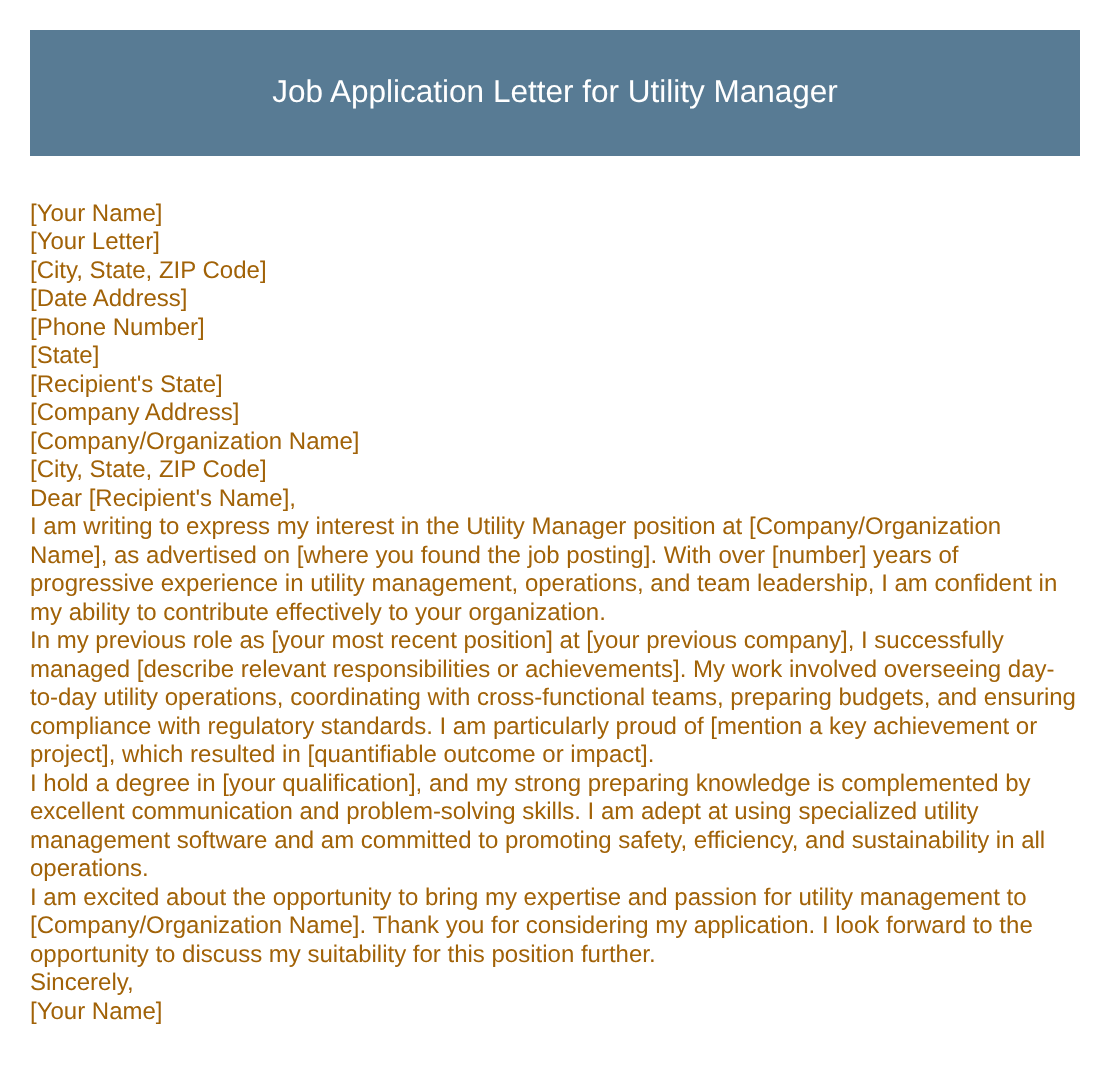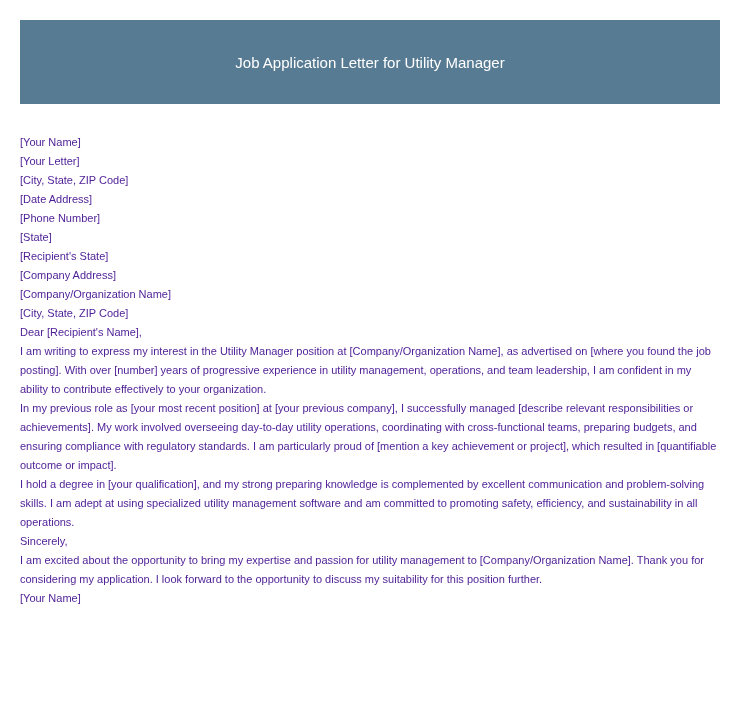--- a/index.html
+++ b/index.html
@@ -3,26 +3,26 @@
 <meta charset="utf-8">
 <style>
   html, body { margin: 0; padding: 0; background: #ffffff; }
   body { width: 740px; height: 724px; overflow: hidden; position: relative; }
   .header {
     position: absolute; left: 20px; top: 20px; width: 700px; height: 84px;
     background: #587b94; display: flex; align-items: center; justify-content: center;
   }
   .header h1 {
     margin: 0; font-family: "Liberation Sans", sans-serif; font-weight: normal;
-    font-size: 15px; color: #ffffff; letter-spacing: 0px;
+    font-size: 21px; color: #ffffff; letter-spacing: 0px;
   }
   .letter {
     position: absolute; left: 20px; top: 133px; width: 700px;
-    font-family: "Liberation Sans", sans-serif; font-size: 11px; line-height: 19px;
-    color: #4c1d95;
+    font-family: "Liberation Sans", sans-serif; font-size: 16px; line-height: 19px;
+    color: #a16207;
   }
   .letter p { margin: 0; }
 </style>
 </head>
 <body>
 
 <div class="header">
   <h1>Job Application Letter for Utility Manager</h1>
 </div>
 
@@ -38,16 +38,16 @@
   <div>
     <p>[Recipient's State]</p>
     <p>[Company Address]</p>
     <p>[Company/Organization Name]</p>
     <p>[City, State, ZIP Code]</p>
   </div>
   <p>Dear [Recipient's Name],</p>
   <p>I am writing to express my interest in the Utility Manager position at [Company/Organization Name], as advertised on [where you found the job posting]. With over [number] years of progressive experience in utility management, operations, and team leadership, I am confident in my ability to contribute effectively to your organization.</p>
   <p>In my previous role as [your most recent position] at [your previous company], I successfully managed [describe relevant responsibilities or achievements]. My work involved overseeing day-to-day utility operations, coordinating with cross-functional teams, preparing budgets, and ensuring compliance with regulatory standards. I am particularly proud of [mention a key achievement or project], which resulted in [quantifiable outcome or impact].</p>
   <p>I hold a degree in [your qualification], and my strong preparing knowledge is complemented by excellent communication and problem-solving skills. I am adept at using specialized utility management software and am committed to promoting safety, efficiency, and sustainability in all operations.</p>
+  <p>I am excited about the opportunity to bring my expertise and passion for utility management to [Company/Organization Name]. Thank you for considering my application. I look forward to the opportunity to discuss my suitability for this position further.</p>
   <p>Sincerely,</p>
-  <p>I am excited about the opportunity to bring my expertise and passion for utility management to [Company/Organization Name]. Thank you for considering my application. I look forward to the opportunity to discuss my suitability for this position further.</p>
   <p>[Your Name]</p>
 </div>
 
 </body></html>

